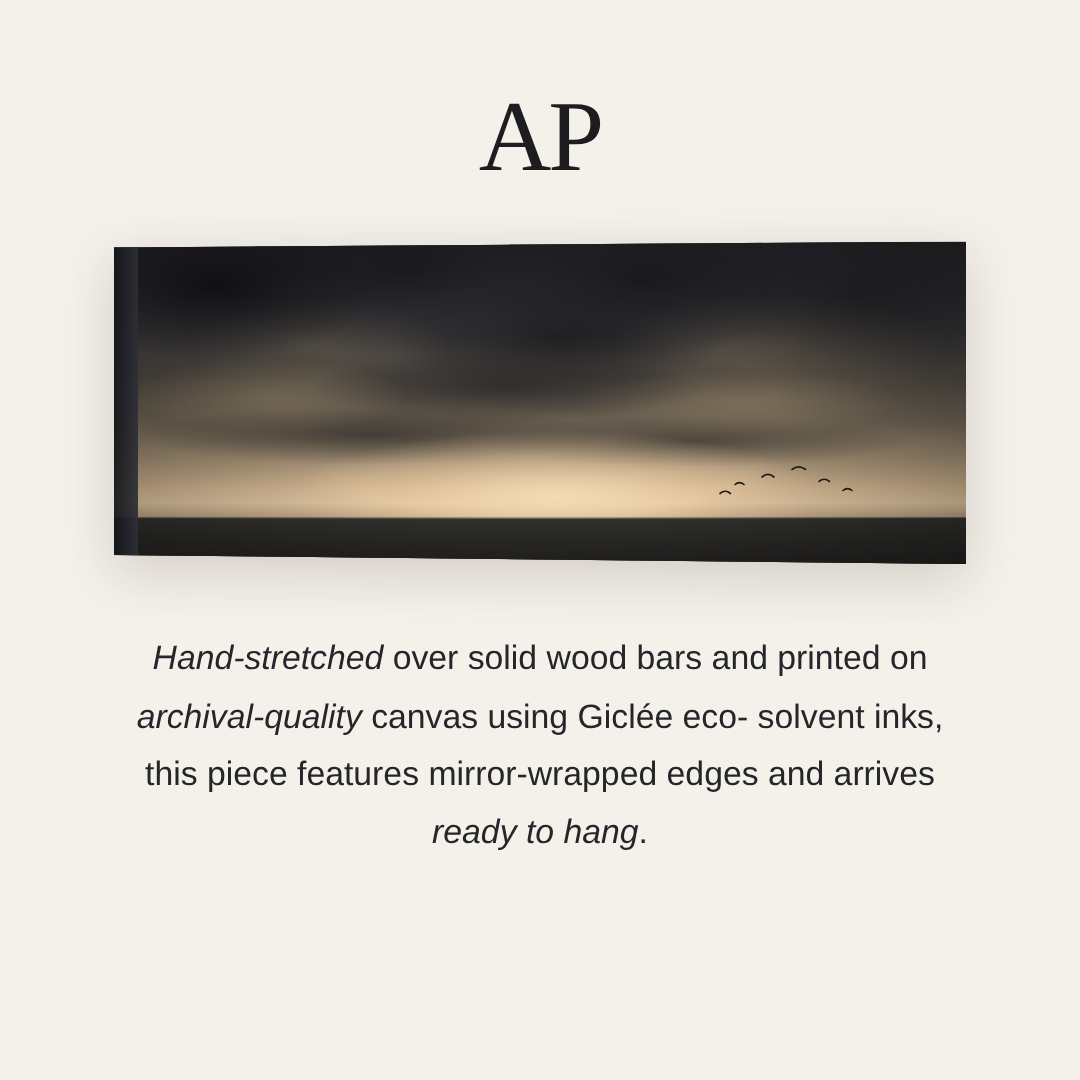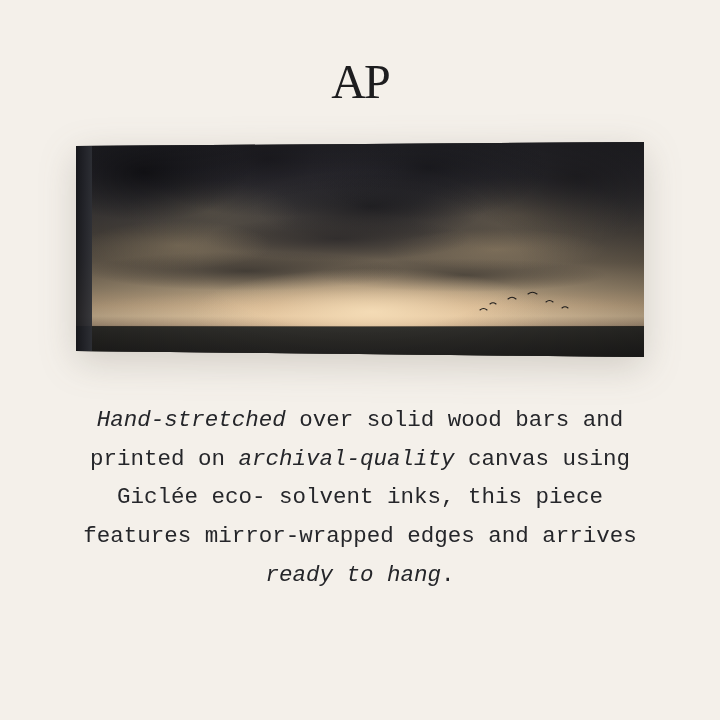--- a/index.html
+++ b/index.html
@@ -22,21 +22,21 @@
     background: #f4f0ea;
     display: flex;
     flex-direction: column;
     align-items: center;
   }
 
   
   .monogram {
     margin-top: 58px;
     font-family: "Liberation Serif", serif;
-    font-size: 48px;
+    font-size: 67px;
     letter-spacing: -2px;
     line-height: 1;
     color: #1d1d1f;
     font-weight: 400;
     user-select: none;
   }
 
   
   .heading {
     margin-top: 22px;
@@ -165,21 +165,21 @@
     inset: 0;
     pointer-events: none;
   }
   .birds svg { width: 100%; height: 100%; }
 
   
   .description {
     margin-top: 44px;
     width: 560px;
     text-align: center;
-    font-family: Liberation Mono, monospace;
+    font-family: Liberation Sans, sans-serif;
     font-size: 22.5px;
     line-height: 1.72;
     color: #25262a;
   }
   .description em {
     font-style: italic;
   }
 </style>
 </head>
 <body>

